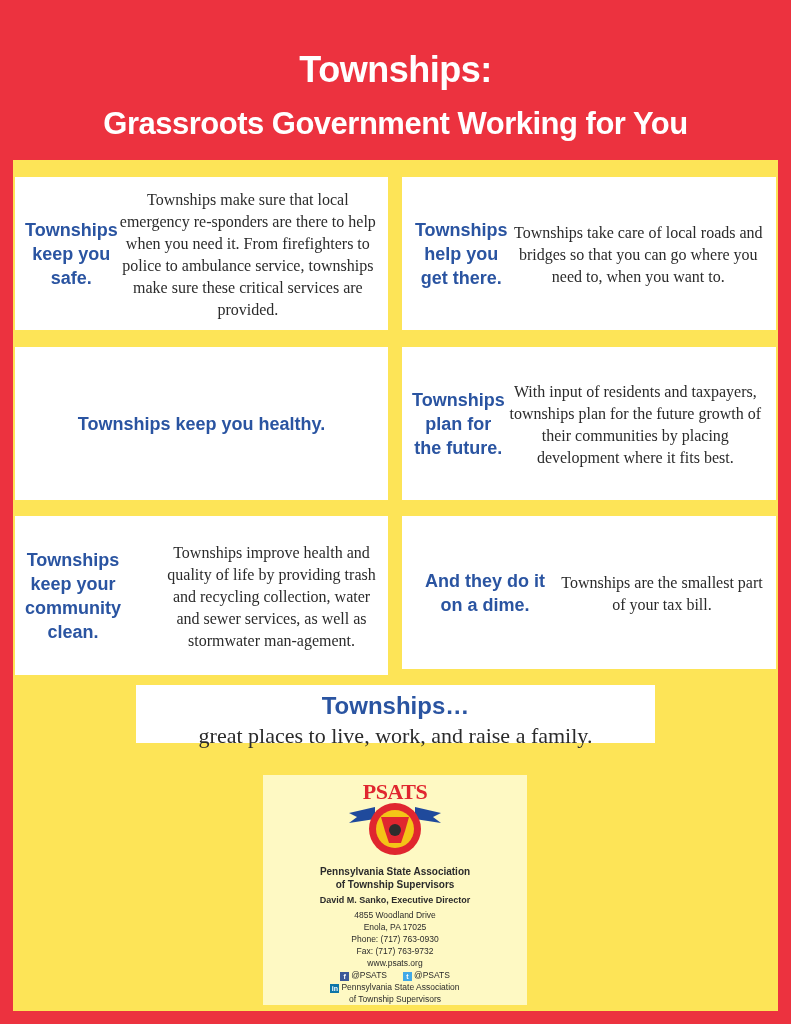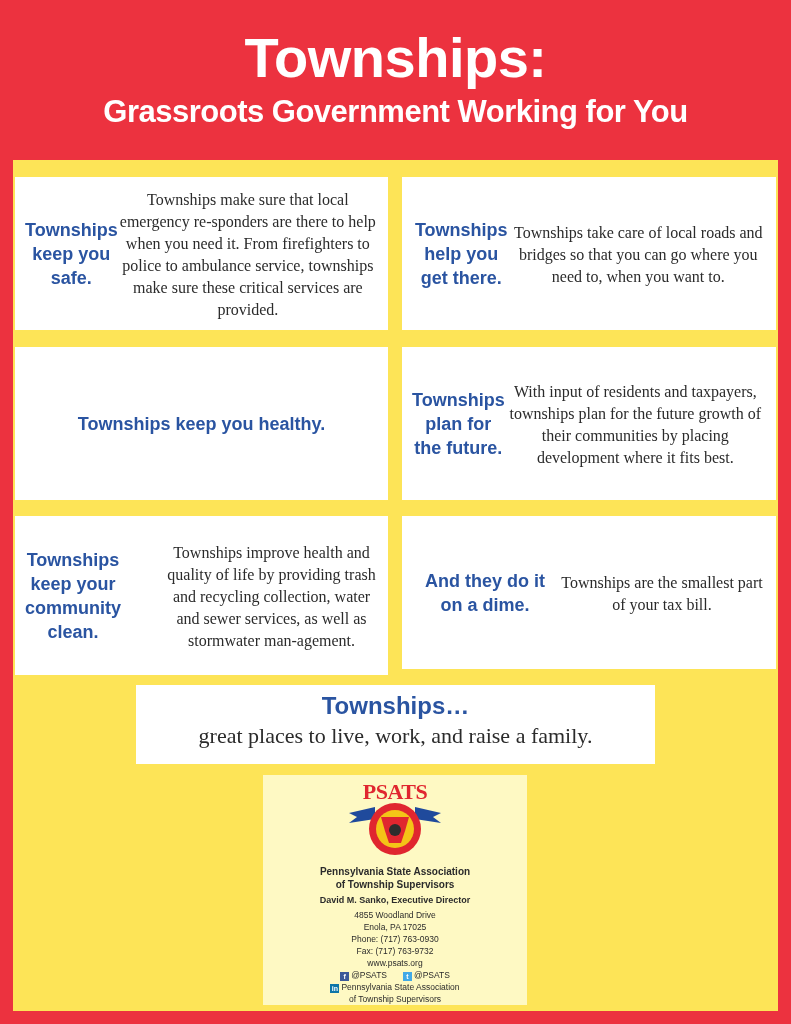--- a/index.html
+++ b/index.html
@@ -1,25 +1,25 @@
 <!DOCTYPE html>
 <html><head>
 <meta charset="utf-8">
 <style>
   * { box-sizing: border-box; margin: 0; padding: 0; }
   html, body { width: 791px; height: 1024px; overflow: hidden; }
   body { background: #ec323f; font-family: "Liberation Sans", sans-serif; position: relative; }
   .header { position: absolute; left: 0; top: 0; width: 791px; height: 160px; text-align: center; color: #fff; }
-  .title { font-family: "Liberation Sans", sans-serif; font-weight: bold; font-size: 56px; line-height: 60px; padding-top: 28px; letter-spacing: -0.5px; }
+  .title { font-family: "Liberation Sans", sans-serif; font-weight: bold; font-size: 36px; line-height: 60px; padding-top: 40px; letter-spacing: -0.5px; }
   .subtitle { font-family: "Liberation Sans", sans-serif; font-weight: bold; font-size: 31px; line-height: 36px; margin-top: 6px; letter-spacing: -0.5px; }
   .panel { position: absolute; left: 13px; top: 160px; width: 765px; height: 851px; background: #fde457; }
   .card { position: absolute; background: #fff; text-align: center; display: flex; justify-content: center; align-items: center; padding: 0 10px; }
   .card-title { color: #2a54a1; font-weight: bold; font-size: 18px; line-height: 24px; font-family: "Liberation Sans", sans-serif; }
   .card-body { color: #2b2b2b; font-family: "Liberation Serif", serif; font-size: 16px; line-height: 22px; margin-top: 2px; }
-  .tag { position: absolute; left: 123px; top: 525px; width: 519px; height: 79px; background: #fff; text-align: center; padding-top: 6px; }
+  .tag { position: absolute; left: 123px; top: 525px; width: 519px; height: 58px; background: #fff; text-align: center; padding-top: 6px; }
   .tag-title { color: #2a54a1; font-weight: bold; font-size: 24px; line-height: 30px; }
   .tag-body { font-family: "Liberation Serif", serif; color: #2b2b2b; font-size: 22px; line-height: 30px; }
   .contact { position: absolute; left: 250px; top: 615px; width: 264px; height: 230px; background: #fef9c3; text-align: center; color: #2b2b2b; }
   .logo { width: 100px; height: 78px; margin: 6px auto 0; position: relative; }
   .logo-text { font-family: "Liberation Serif", serif; color: #e0262f; font-size: 22px; font-weight: bold; line-height: 22px; letter-spacing: -0.5px; }
   .org { font-weight: bold; font-size: 10px; line-height: 13px; margin-top: 6px; }
   .director { font-weight: bold; font-size: 9px; line-height: 12px; margin-top: 3px; }
   .addr { font-size: 8.5px; line-height: 12px; margin-top: 3px; }
   .social { display: flex; justify-content: center; gap: 16px; font-size: 8.5px; line-height: 12px; }
   .ico { display: inline-block; width: 9px; height: 9px; vertical-align: -1px; margin-right: 2px; color: #fff; font-size: 7px; line-height: 9px; font-weight: bold; text-align: center; }

